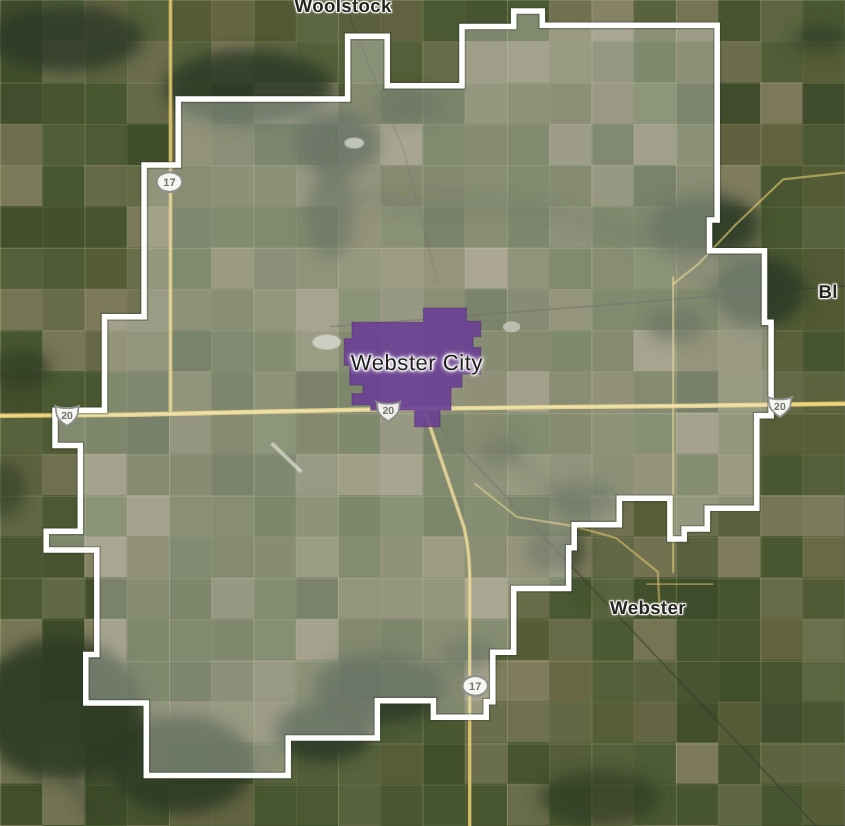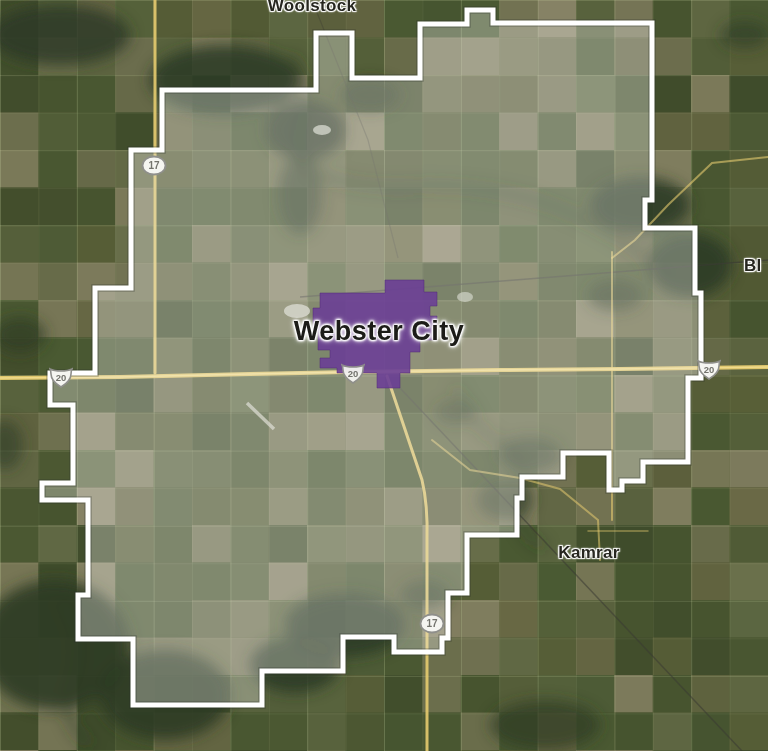--- a/index.html
+++ b/index.html
@@ -7,21 +7,21 @@
     position:relative;width:768px;height:751px;overflow:hidden;
     font-family:"Liberation Sans",sans-serif;cursor:grab;background:#a3a3a3;
   }
   .map-stage svg{position:absolute;left:0;top:0;display:block;}
   .town-label{
     position:absolute;font-size:17px;font-weight:600;color:#26261f;letter-spacing:.3px;
     text-shadow:-1px -1px 1px #fff,1px -1px 1px #fff,-1px 1px 1px #fff,1px 1px 1px #fff,0 0 3px #fff;
     white-space:nowrap;user-select:none;
   }
   .city-label{
-    position:absolute;font-size:27px;font-weight:700;color:#1c1c18;letter-spacing:.5px;
+    position:absolute;font-size:20px;font-weight:400;color:#1c1c18;letter-spacing:.5px;
     text-shadow:-1px -1px 2px #fff,1px -1px 2px #fff,-1px 1px 2px #fff,1px 1px 2px #fff,0 0 4px #fff,0 0 6px #fff;
     white-space:nowrap;user-select:none;
   }
   .shield{position:absolute;user-select:none;}
   .shield svg{position:static;display:block;}
 </style>
 </head>
 <body>
 
 <div class="map-stage">
@@ -580,21 +580,21 @@
 
     <polygon points="162,90 316,90 316,33 352,33 352,78 420,78 420,24 467,24 467,10 493,10 493,23 652,23 652,200 645,200 645,228 695,228 695,293 701,293 701,378 688,378 688,462 643,462 643,481 622,481 622,490 609,490 609,453 563,453 563,477 522,477 522,498 517,498 517,535 467,535 467,593 448,593 448,638 442,638 442,652 394,652 394,637 343,637 343,671 262,671 262,705 133,705 133,639 78,639 78,595 88,595 88,500 42,500 42,483 73,483 73,405 50,405 50,373 95,373 95,288 131,288 131,150 162,150" fill="none" stroke="rgba(40,45,40,0.3)" stroke-width="7.5"></polygon>
 
     <polygon points="162,90 316,90 316,33 352,33 352,78 420,78 420,24 467,24 467,10 493,10 493,23 652,23 652,200 645,200 645,228 695,228 695,293 701,293 701,378 688,378 688,462 643,462 643,481 622,481 622,490 609,490 609,453 563,453 563,477 522,477 522,498 517,498 517,535 467,535 467,593 448,593 448,638 442,638 442,652 394,652 394,637 343,637 343,671 262,671 262,705 133,705 133,639 78,639 78,595 88,595 88,500 42,500 42,483 73,483 73,405 50,405 50,373 95,373 95,288 131,288 131,150 162,150" fill="none" stroke-width="5" stroke-linejoin="miter" stroke="#ffffff"></polygon>
   </svg>
 
   <div class="town-label" style="left:312px;top:-4px;transform:translateX(-50%);">Woolstock</div>
 
   <div class="city-label" style="left:379px;top:331px;transform:translate(-50%,-50%);">Webster City</div>
 
-  <div class="town-label" style="left:589px;top:553px;transform:translate(-50%,-50%);">Kamrar</div>
+  <div class="town-label" style="left:589px;top:553px;transform:translate(-50%,-50%);">Webster</div>
 
   <div class="town-label" style="left:744px;top:256px;text-align:right;">Bl</div>
 
   <div class="shield" style="left:141px;top:155px;">
     <svg width="26" height="21" viewBox="0 0 26 21">
       <ellipse cx="13" cy="10.5" rx="11.5" ry="9" fill="#f5f5f1" stroke="#8f8f8b" stroke-width="1.8"></ellipse>
       <text x="13" y="14" text-anchor="middle" font-size="10" font-weight="600" fill="#73736d" font-family="Liberation Sans, sans-serif">17</text>
     </svg>
   </div>
 

